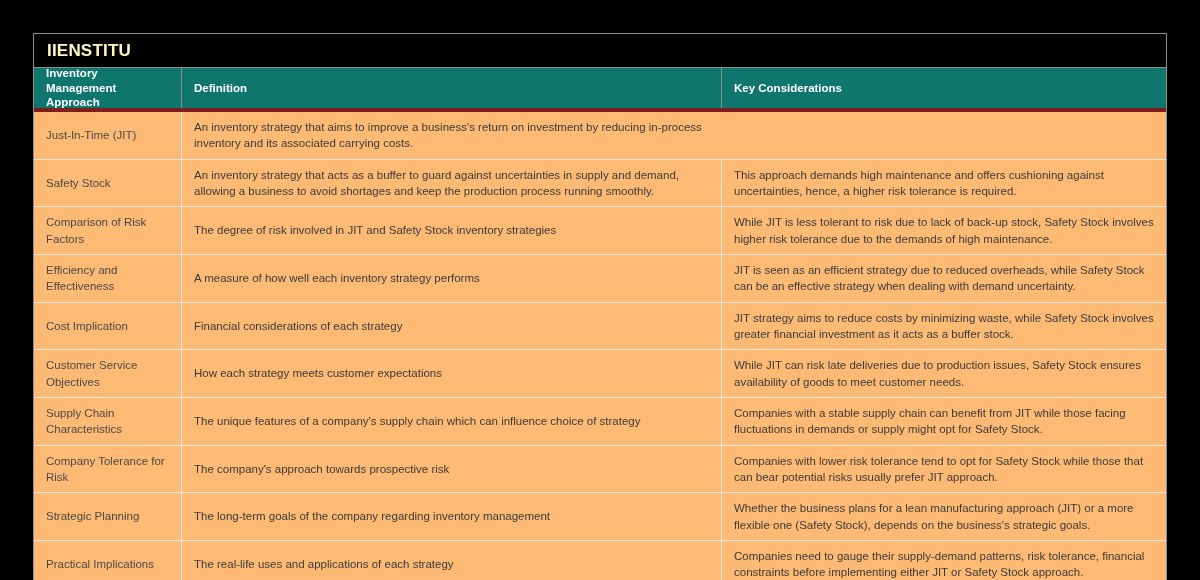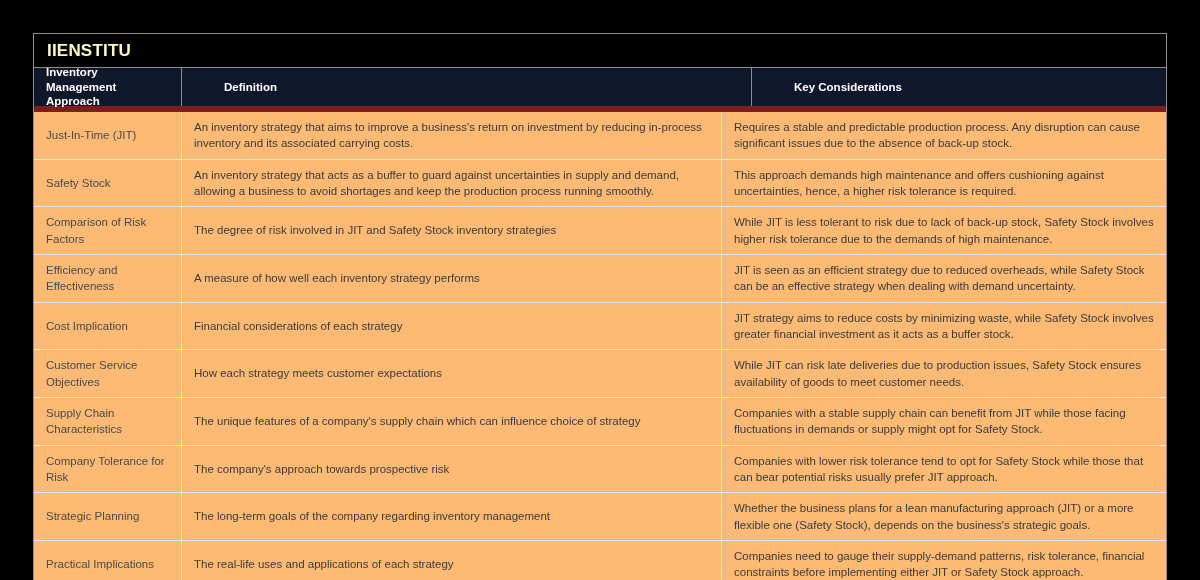--- a/index.html
+++ b/index.html
@@ -47,25 +47,24 @@
     color: #fef9c3;
     font-size: 17px;
     font-weight: bold;
     letter-spacing: 0.2px;
     line-height: 1;
   }
 
   
   .head-row {
     display: flex;
-    background: #0f172a;
+    background: #0f766e;
     height: 44px;
-    border-bottom: 6px solid #7f1d1d;
-    box-sizing: border-box;
-    gap: 30px;
+    border-bottom: 4px solid #7f1d1d;
+    box-sizing: border-box;
   }
   .head-cell {
     color: #ffffff;
     font-size: 11.5px;
     font-weight: bold;
     line-height: 1.28;
     display: flex;
     align-items: center;
     padding: 0 12px;
     box-sizing: border-box;
@@ -128,23 +127,20 @@
     </div>
 
     <div class="body" id="table-body">
         <div class="body-row">
           <div class="cell col-a">
             <span class="cell-text">Just-In-Time (JIT)</span>
           </div>
           <div class="cell col-b">
             <span class="cell-text">An inventory strategy that aims to improve a business's return on investment by reducing in-process inventory and its associated carrying costs.</span>
           </div>
-          <div class="cell col-c">
-            <span class="cell-text">Requires a stable and predictable production process. Any disruption can cause significant issues due to the absence of back-up stock.</span>
-          </div>
         </div>
         <div class="body-row">
           <div class="cell col-a">
             <span class="cell-text">Safety Stock</span>
           </div>
           <div class="cell col-b">
             <span class="cell-text">An inventory strategy that acts as a buffer to guard against uncertainties in supply and demand, allowing a business to avoid shortages and keep the production process running smoothly.</span>
           </div>
           <div class="cell col-c">
             <span class="cell-text">This approach demands high maintenance and offers cushioning against uncertainties, hence, a higher risk tolerance is required.</span>

